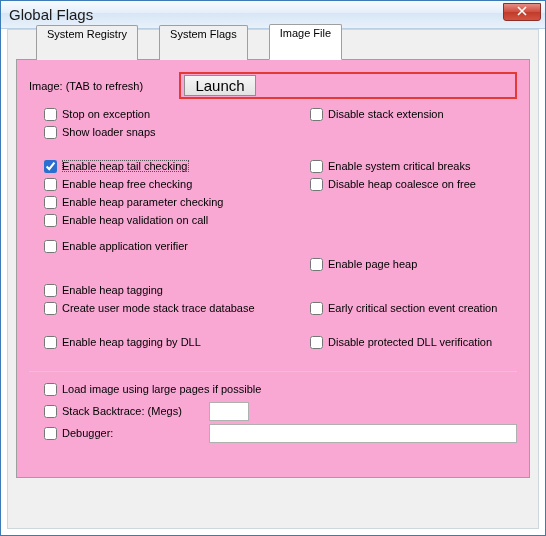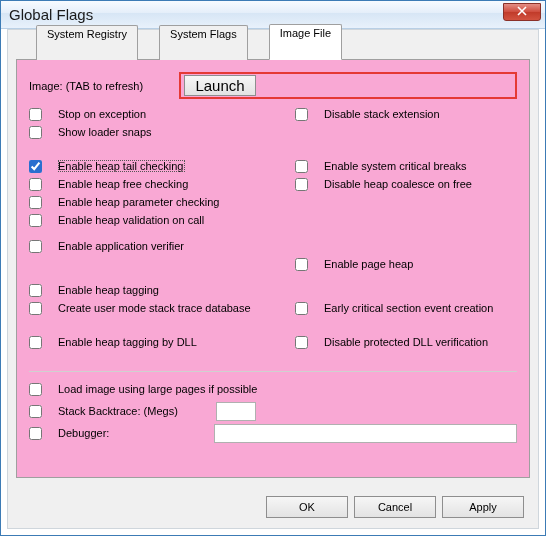--- a/index.html
+++ b/index.html
@@ -114,22 +114,23 @@
   .cols {
     display: flex;
     gap: 4px;
   }
   .col-l { width: 262px; }
   .col-r { flex: 1; }
   .chk {
     display: flex;
     align-items: center;
     height: 18px;
-    gap: 16px;
-    cursor: pointer;
+    gap: 5px;
+    cursor: pointer;
+    margin-left: 15px;
   }
   .chk input[type=checkbox] {
     width: 13px; height: 13px;
     margin: 0;
     accent-color: #2a6fcf;
   }
   .gap { height: 16px; }
   .gap-sm { height: 8px; }
   .hr { border: none; border-top: 1px solid #d0d0d0; margin: 4px 0 6px 0; }
   .dotted-focus { outline: 1px dotted #555; outline-offset: -1px; padding-right:2px; }
@@ -315,19 +316,14 @@
       </div>
       <div class="chk">
         <input type="checkbox" style="">
         <span style="width:140px">Debugger:</span>
         <input class="text-input debugger-input" style="">
       </div>
     </div>
 
   </div>
 
-  <div class="button-bar">
-    <button class="dlg-btn">OK</button>
-    <button class="dlg-btn">Cancel</button>
-    <button class="dlg-btn">Apply</button>
-  </div>
 
 </div>
 
 </body></html>

